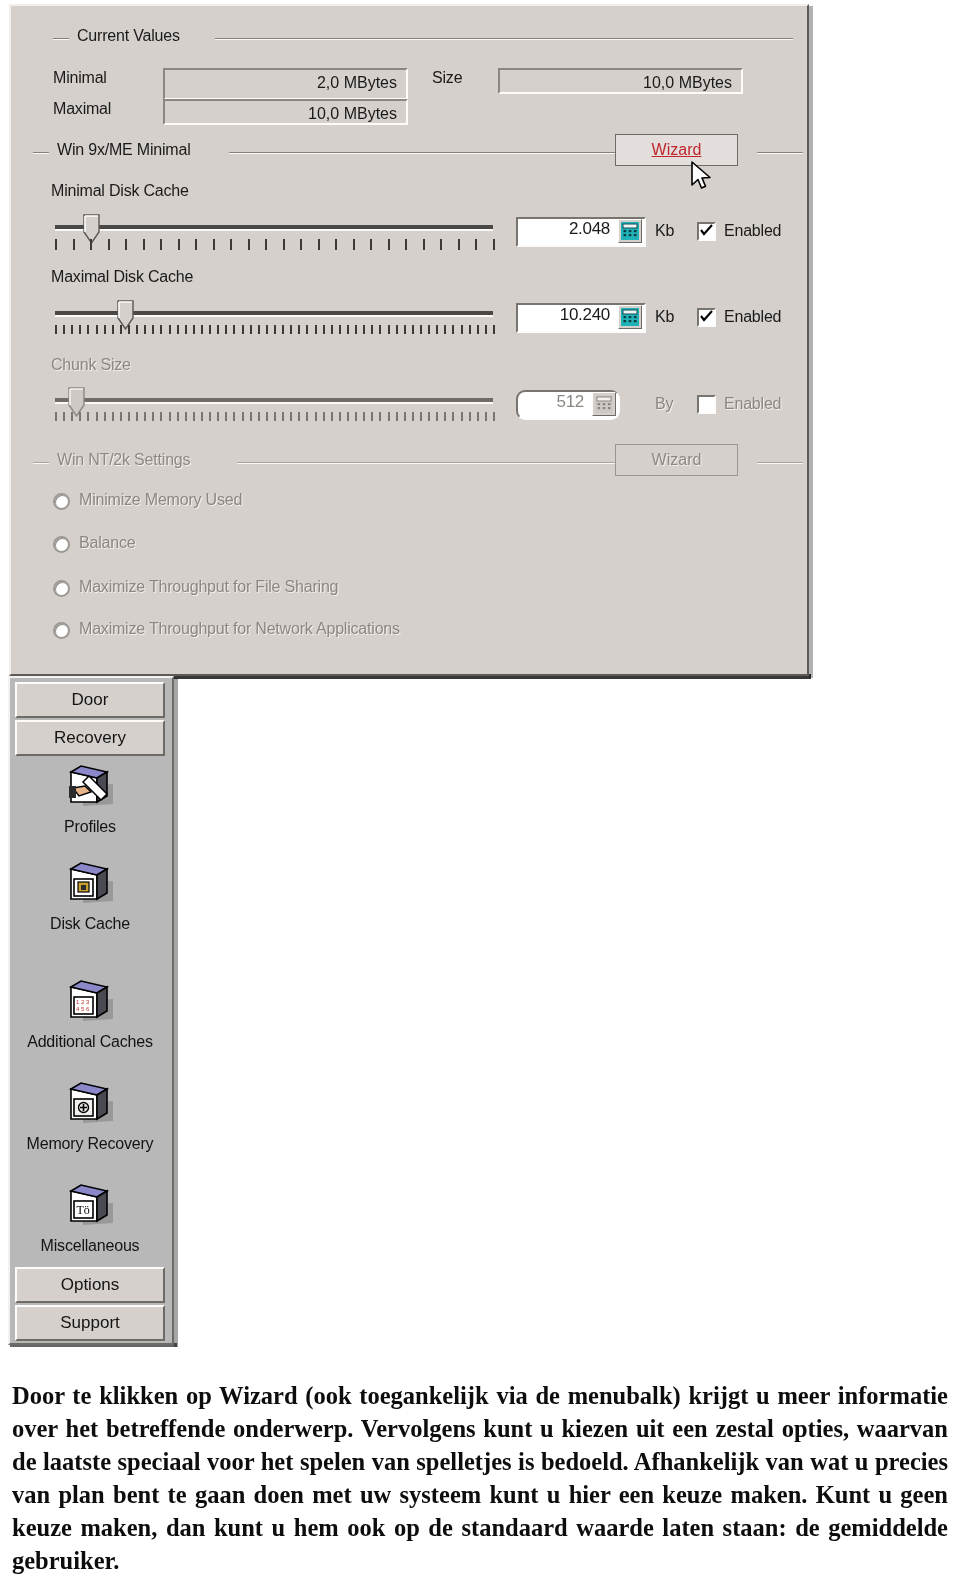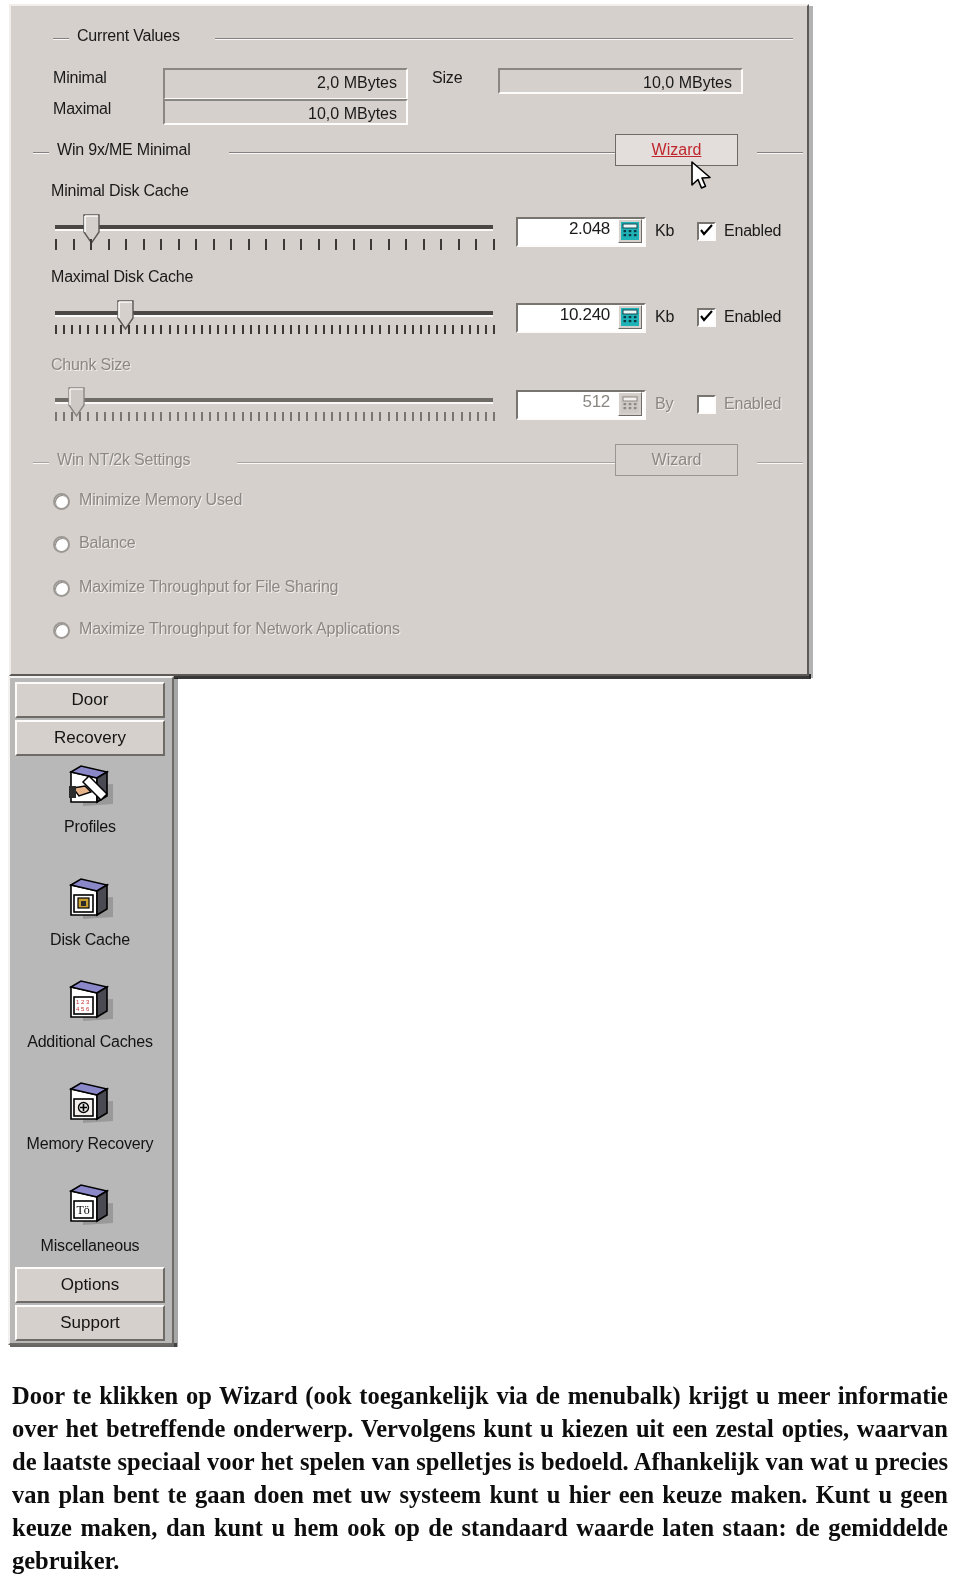--- a/index.html
+++ b/index.html
@@ -413,21 +413,21 @@
           <i style="left: 88.8889%;"></i>
           <i style="left: 90.7407%;"></i>
           <i style="left: 92.5926%;"></i>
           <i style="left: 94.4444%;"></i>
           <i style="left: 96.2963%;"></i>
           <i style="left: 98.1481%;"></i>
           <i style="left: 100%;"></i>
         </div>
     </div>
 
-    <div class="editwrap dis" style="left:505px;top:384px;width:130px;">
+    <div class="editwrap dis" style="left:505px;top:384px;width:104px;border-radius:9px;">
       <span class="editval">512</span>
       <span class="calcbtn">
         <svg width="18" height="18" viewBox="0 0 18 18">
           <rect x="0" y="0" width="18" height="18" fill="#cfc9c5"></rect>
           <rect x="2" y="2" width="14" height="4" fill="#f3f0ed" stroke="#8b8782" stroke-width="1"></rect>
           <rect x="2.5" y="8" width="2.6" height="2.2" fill="#8b8782"></rect>
           <rect x="7.7" y="8" width="2.6" height="2.2" fill="#8b8782"></rect>
           <rect x="12.9" y="8" width="2.6" height="2.2" fill="#8b8782"></rect>
           <rect x="2.5" y="12" width="2.6" height="2.2" fill="#8b8782"></rect>
           <rect x="7.7" y="12" width="2.6" height="2.2" fill="#8b8782"></rect>
@@ -484,21 +484,21 @@
           <path d="M10,10 L36,16 L46,10 L20,4 Z" fill="#8a88c8" stroke="#000" stroke-width="1.6"></path>
           <path d="M36,16 L36,40 L46,34 L46,10 Z" fill="#4a4a52" stroke="#000" stroke-width="1.6"></path>
           <path d="M28,14 L46,32 L40,38 L22,20 Z" fill="#ffffff" stroke="#000" stroke-width="1.5"></path>
           <path d="M12,26 L24,24 L30,30 L18,34 Z" fill="#e8b48a" stroke="#000" stroke-width="1.4"></path>
           <rect x="8" y="24" width="7" height="12" fill="#2b2b2b"></rect>
         </svg>
       </div>
       <div class="cap">Profiles</div>
     </div>
 
-    <div class="iconitem" style="top:194px;">
+    <div class="iconitem" style="top:178px;">
       <div class="ic">
         <svg width="58" height="52" viewBox="0 0 58 52">
           <path d="M22,44 L52,42 L52,22 L22,24 Z" fill="#808080" opacity=".55"></path>
           <path d="M10,10 L10,40 L36,40 L36,16 Z" fill="#ffffff" stroke="#000" stroke-width="1.6"></path>
           <path d="M10,10 L36,16 L46,10 L20,4 Z" fill="#8a88c8" stroke="#000" stroke-width="1.6"></path>
           <path d="M36,16 L36,40 L46,34 L46,10 Z" fill="#4a4a52" stroke="#000" stroke-width="1.6"></path>
           <rect x="13" y="20" width="19" height="17" fill="#ffffff" stroke="#000" stroke-width="1.6"></rect>
           <rect x="17" y="23" width="11" height="10" fill="#c8a030" stroke="#000" stroke-width="1.2"></rect>
           <rect x="20" y="26" width="5" height="5" fill="#2b2b2b"></rect>
         </svg>

